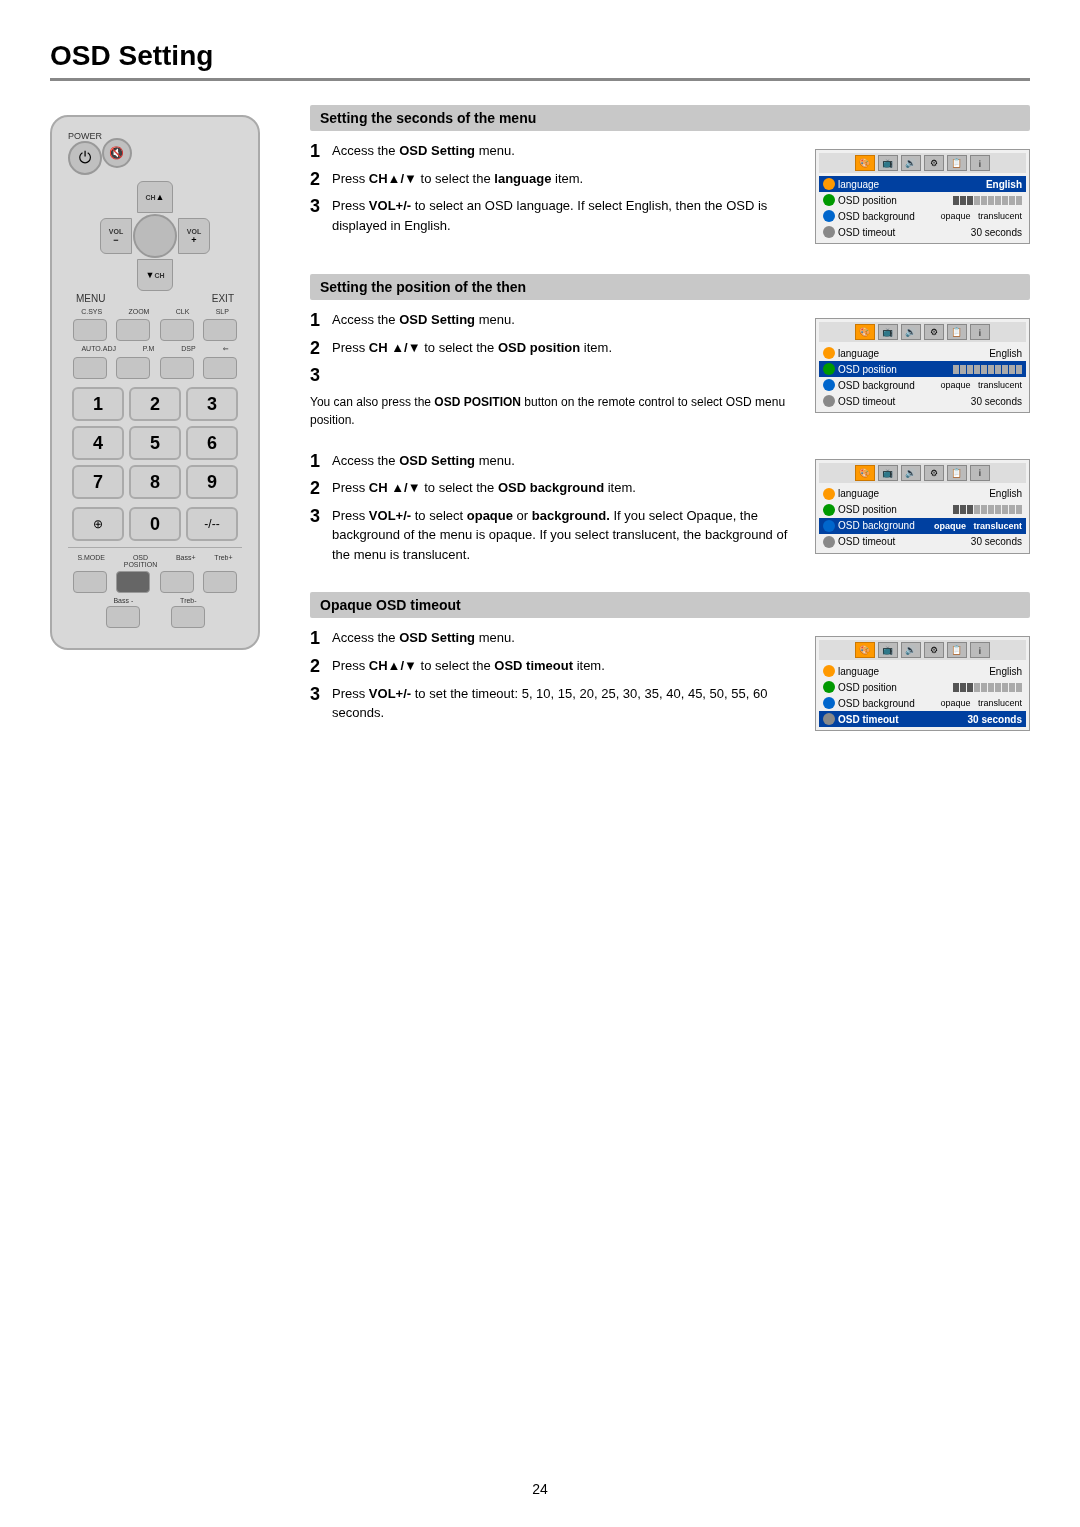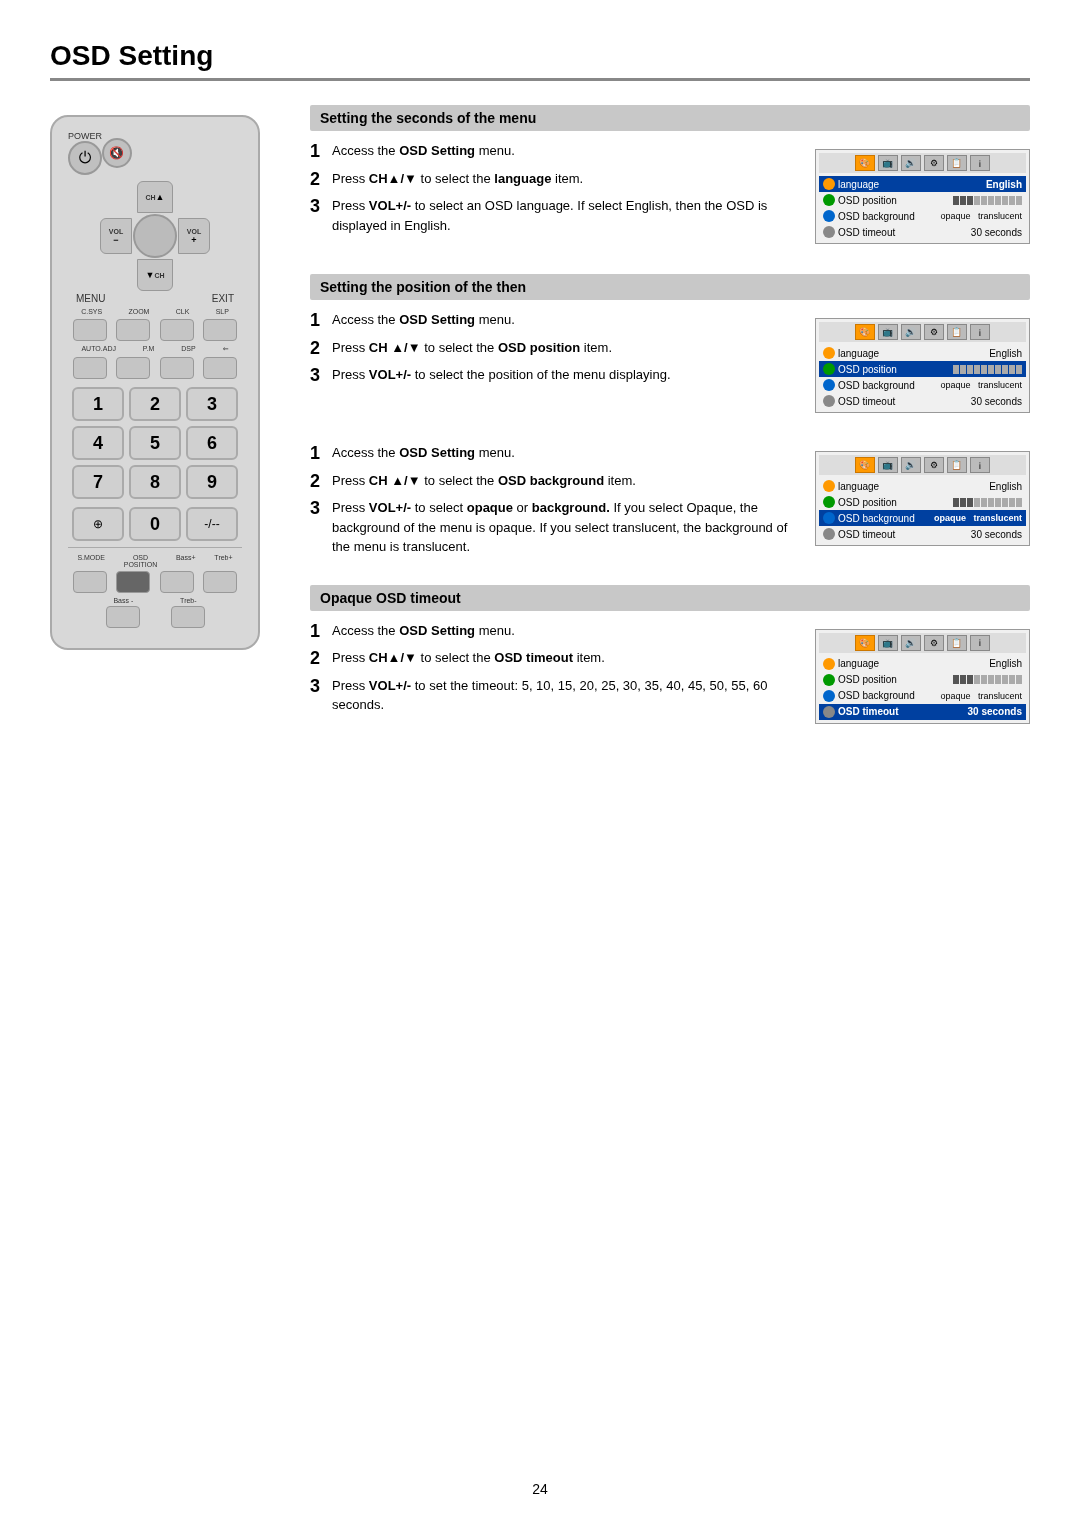--- a/index.html
+++ b/index.html
@@ -613,21 +613,23 @@
             <div class="step-item">
               <span class="step-number">1</span>
               <span class="step-text">Access the <b>OSD Setting</b> menu.</span>
             </div>
             <div class="step-item">
               <span class="step-number">2</span>
               <span class="step-text">Press <b>CH ▲/▼</b> to select the <b>OSD position</b> item.</span>
             </div>
             <div class="step-item">
               <span class="step-number">3</span>
-              <span class="step-text">Press <b>VOL+/-</b> to select the position of the menu displaying.</span>
+            </div>
+            <div class="note-text">
+              You can also press the <b>OSD POSITION</b> button on the remote control to select OSD menu position.
             </div>
           </div>
 
           <div class="osd-panel">
             <div class="osd-panel-topbar">
               <div class="osd-icon-box active">🎨</div>
               <div class="osd-icon-box">📺</div>
               <div class="osd-icon-box">🔊</div>
               <div class="osd-icon-box">⚙</div>
               <div class="osd-icon-box">📋</div>

